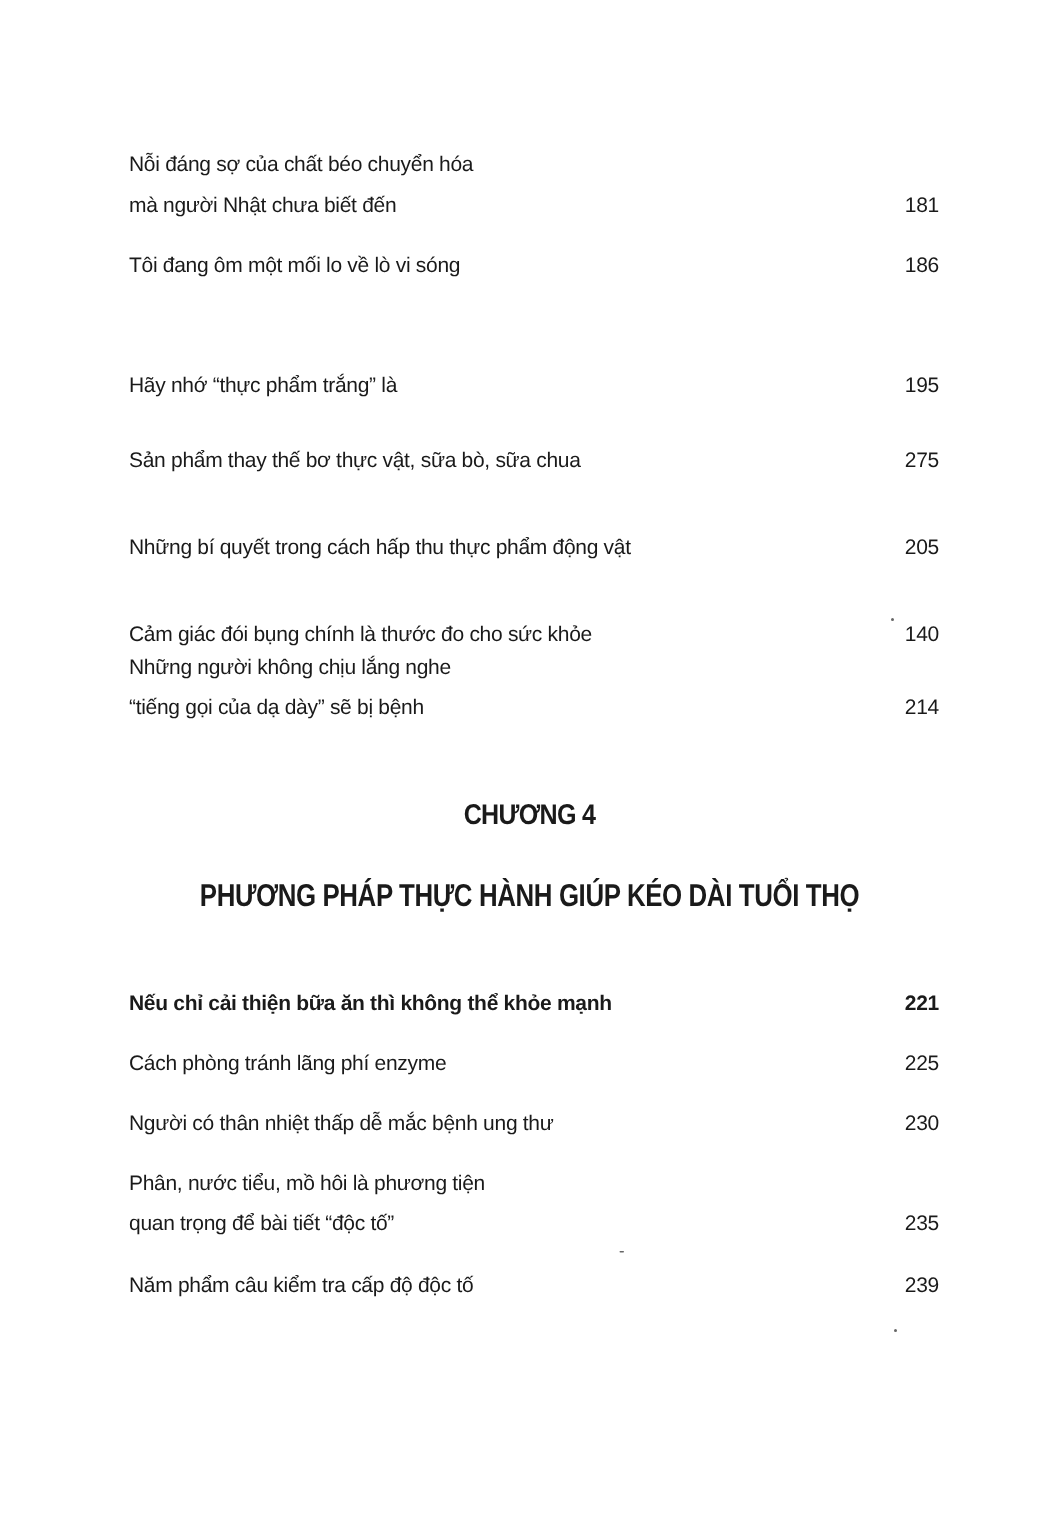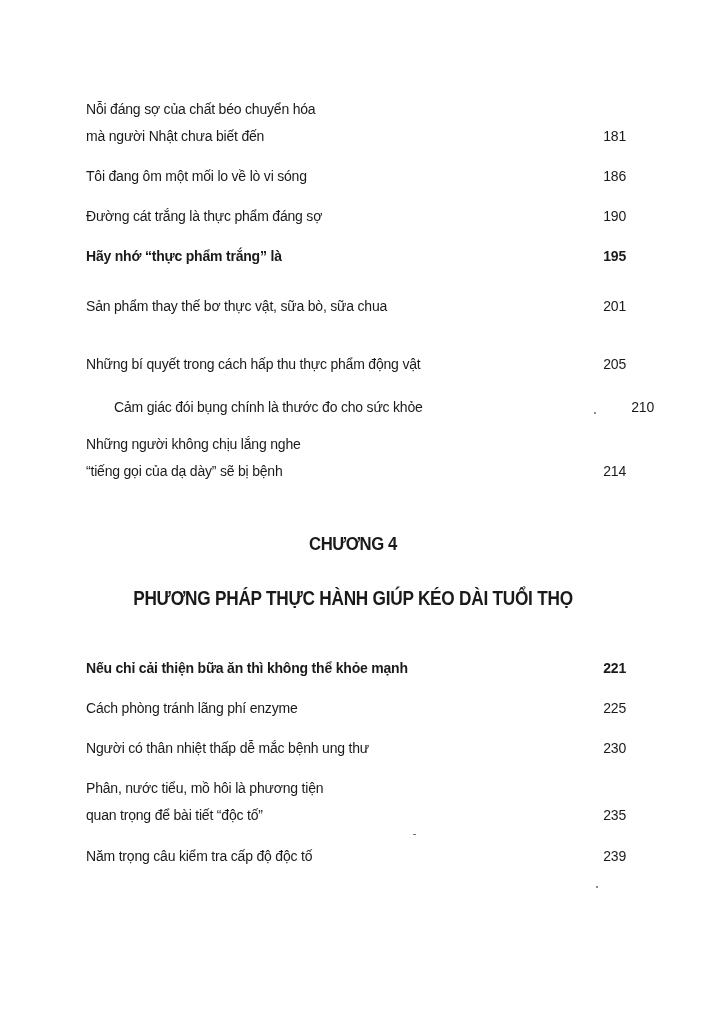--- a/index.html
+++ b/index.html
@@ -83,43 +83,39 @@
     <span class="title-line">Nỗi đáng sợ của chất béo chuyển hóa</span>
     <span class="title-line">mà người Nhật chưa biết đến</span>
     <span class="page-num">181</span>
   </div>
 
   <div class="entry" style="top:163px;">
     <span class="title-line">Tôi đang ôm một mối lo về lò vi sóng</span>
     <span class="page-num">186</span>
   </div>
 
-  <div class="entry" style="top:203px;">
-    <span class="title-line">Đường cát trắng là thực phẩm đáng sợ</span>
-    <span class="page-num">190</span>
-  </div>
 
-  <div class="entry" style="top:243px;font-weight:bold;">
+  <div class="entry" style="top:243px;">
     <span class="title-line">Hãy nhớ “thực phẩm trắng” là</span>
     <span class="page-num">195</span>
   </div>
 
   <div class="entry" style="top:293px;">
     <span class="title-line">Sản phẩm thay thế bơ thực vật, sữa bò, sữa chua</span>
-    <span class="page-num">201</span>
+    <span class="page-num">275</span>
   </div>
 
   <div class="entry" style="top:351px;">
     <span class="title-line">Những bí quyết trong cách hấp thu thực phẩm động vật</span>
     <span class="page-num">205</span>
   </div>
 
-  <div class="entry" style="top:394px;margin-left:28px;">
+  <div class="entry" style="top:409px;">
     <span class="title-line">Cảm giác đói bụng chính là thước đo cho sức khỏe</span>
-    <span class="page-num">210</span>
+    <span class="page-num">140</span>
   </div>
 
   <div class="entry" style="top:431px;">
     <span class="title-line">Những người không chịu lắng nghe</span>
     <span class="title-line">“tiếng gọi của dạ dày” sẽ bị bệnh</span>
     <span class="page-num">214</span>
   </div>
 
   <div class="chapter-label">CHƯƠNG 4</div>
   <div class="chapter-title">PHƯƠNG PHÁP THỰC HÀNH GIÚP KÉO DÀI TUỔI THỌ</div>
@@ -139,20 +135,20 @@
     <span class="page-num">230</span>
   </div>
 
   <div class="entry" style="top:775px;">
     <span class="title-line">Phân, nước tiểu, mồ hôi là phương tiện</span>
     <span class="title-line">quan trọng để bài tiết “độc tố”</span>
     <span class="page-num">235</span>
   </div>
 
   <div class="entry" style="top:843px;">
-    <span class="title-line">Năm trọng câu kiểm tra cấp độ độc tố</span>
+    <span class="title-line">Năm phẩm câu kiểm tra cấp độ độc tố</span>
     <span class="page-num">239</span>
   </div>
 
   <span class="speck" style="left:594px; top:412px;"></span>
   <span class="speck" style="left:413px; top:834px; width:3px; height:1px;"></span>
   <span class="speck" style="left:596px; top:886px;"></span>
 </div>
 
 </body></html>

